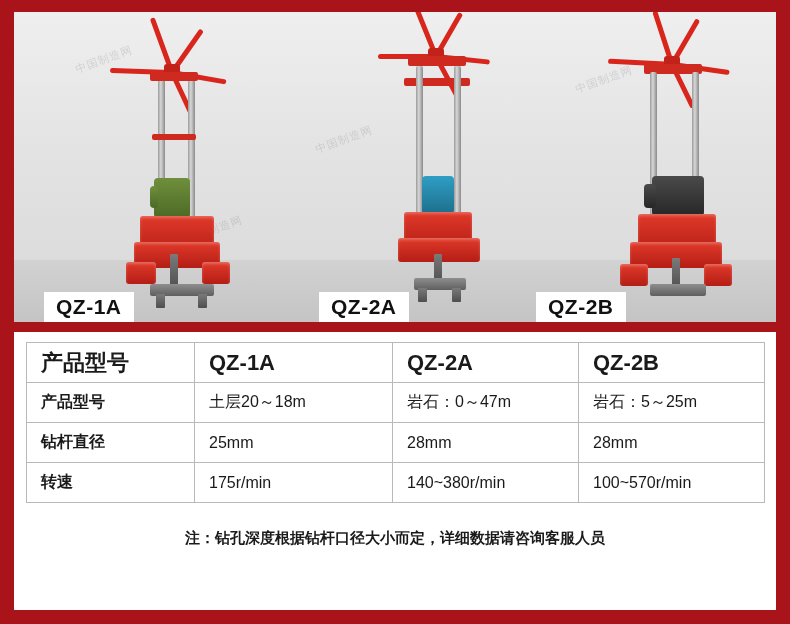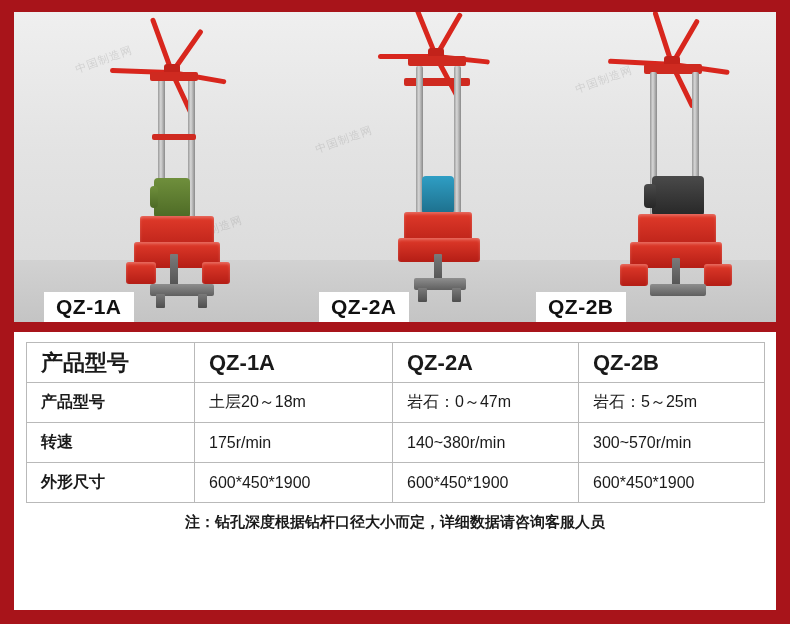--- a/index.html
+++ b/index.html
@@ -141,21 +141,21 @@
     white-space: nowrap;
     overflow: hidden;
   }
   table.spec tr.head td { font-weight: bold; font-size: 22px; }
   table.spec td.c0 { width: 168px; font-weight: bold; }
   table.spec td.c1 { width: 198px; }
   table.spec td.c2 { width: 186px; }
   table.spec td.c3 { width: 186px; }
   tr.head td.c0 { font-weight: bold; }
   .note {
-    margin-top: 10px;
+    margin-top: 26px;
     text-align: center;
     font-size: 15px;
     color: #1a1a1a;
     font-weight: bold;
   }
 
   
 </style>
 </head>
 <body>
@@ -259,29 +259,29 @@
           <td class="c2">QZ-2A</td>
           <td class="c3">QZ-2B</td>
         </tr>
         <tr>
           <td class="c0">产品型号</td>
           <td class="c1">土层20～18m</td>
           <td class="c2">岩石：0～47m</td>
           <td class="c3">岩石：5～25m</td>
         </tr>
         <tr>
+          <td class="c0">钻杆直径</td>
+          <td class="c1">25mm</td>
+          <td class="c2">28mm</td>
+          <td class="c3">28mm</td>
+        </tr>
+        <tr>
           <td class="c0">转速</td>
           <td class="c1">175r/min</td>
           <td class="c2">140~380r/min</td>
-          <td class="c3">300~570r/min</td>
-        </tr>
-        <tr>
-          <td class="c0">外形尺寸</td>
-          <td class="c1">600*450*1900</td>
-          <td class="c2">600*450*1900</td>
-          <td class="c3">600*450*1900</td>
+          <td class="c3">100~570r/min</td>
         </tr>
       </tbody>
     </table>
     <div class="note">注：钻孔深度根据钻杆口径大小而定，详细数据请咨询客服人员</div>
   </div>
 
 </div>
 
 </body></html>

